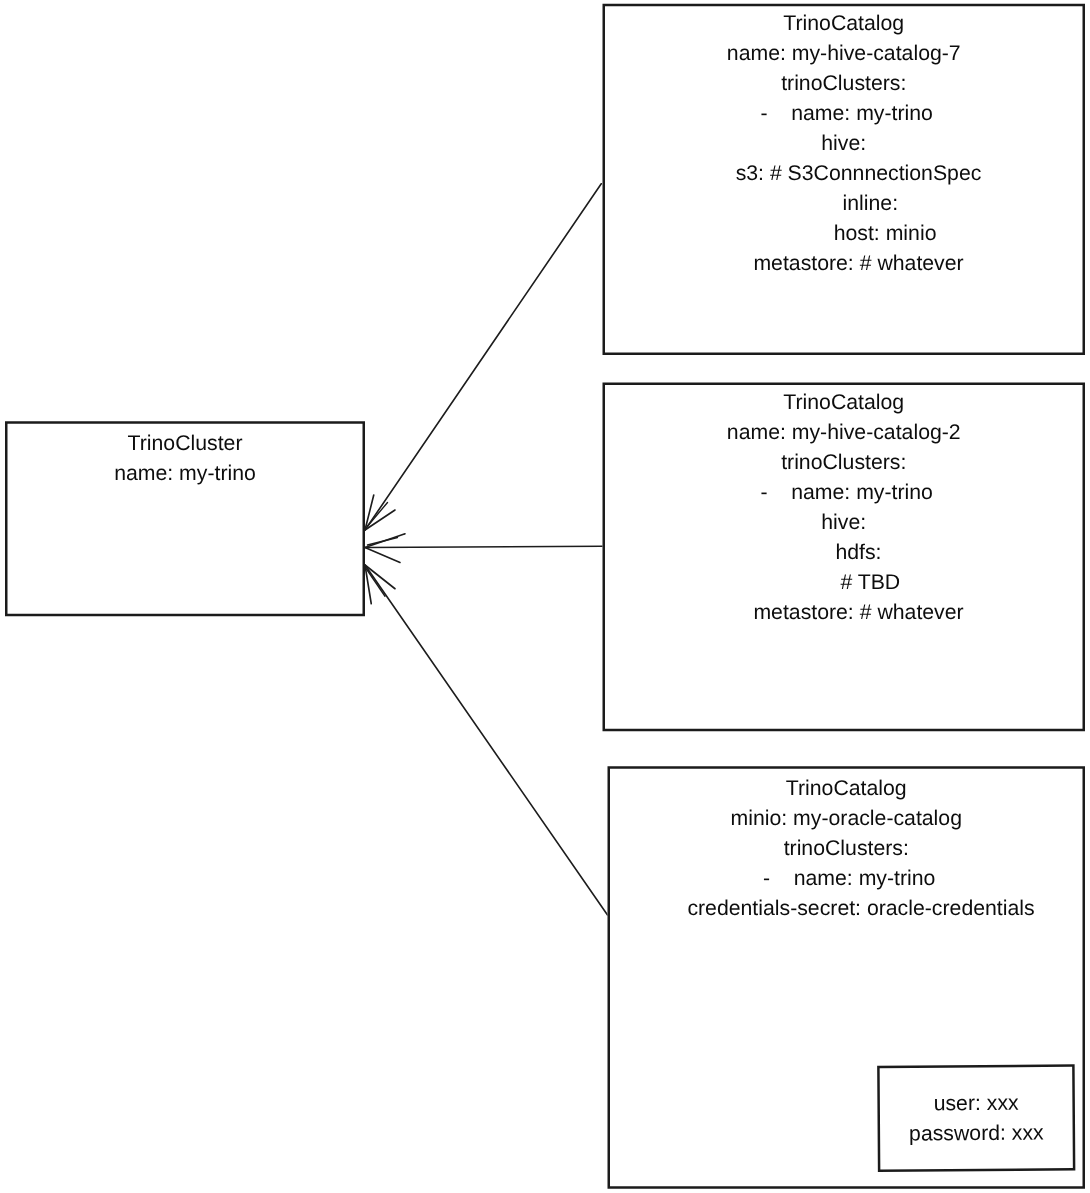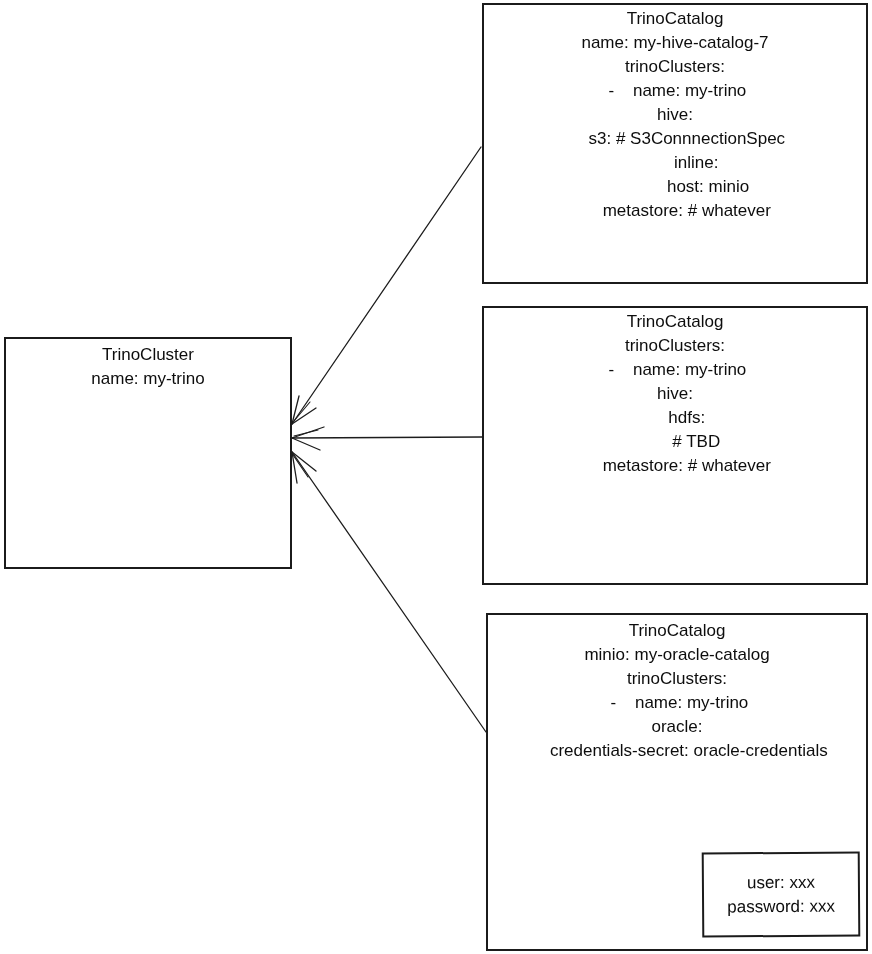--- a/index.html
+++ b/index.html
@@ -79,40 +79,40 @@
     <div class="ln"> -    name: my-trino</div>
     <div class="ln">hive:</div>
     <div class="ln">     s3: # S3ConnnectionSpec</div>
     <div class="ln">         inline:</div>
     <div class="ln">              host: minio</div>
     <div class="ln">     metastore: # whatever</div>
   </div>
 
   <div class="node cat" style="left:482px; top:306px; width:386px; height:279px;">
     <div class="ln">TrinoCatalog</div>
+    <div class="ln">name: my-hive-catalog-2</div>
     <div class="ln">trinoClusters:</div>
     <div class="ln"> -    name: my-trino</div>
     <div class="ln">hive:</div>
     <div class="ln">     hdfs:</div>
     <div class="ln">         # TBD</div>
     <div class="ln">     metastore: # whatever</div>
   </div>
 
   <div class="node cat" style="left:486px; top:613px; width:382px; height:338px; padding-top:4px;">
     <div class="ln">TrinoCatalog</div>
     <div class="ln">minio: my-oracle-catalog</div>
     <div class="ln">trinoClusters:</div>
     <div class="ln"> -    name: my-trino</div>
-    <div class="ln">oracle:</div>
     <div class="ln">     credentials-secret: oracle-credentials</div>
   </div>
 
   <div class="node creds" style="left:702px; top:852px; width:158px; height:85px;">
     <div class="ln">user: xxx</div>
     <div class="ln">password: xxx</div>
   </div>
 
 </div>
 
 <style>
   
-  .cluster { left:4px; top:337px; width:288px; height:232px; }
+  .cluster { left:4px; top:337px; width:288px; height:156px; }
 </style>
 
 </body></html>

